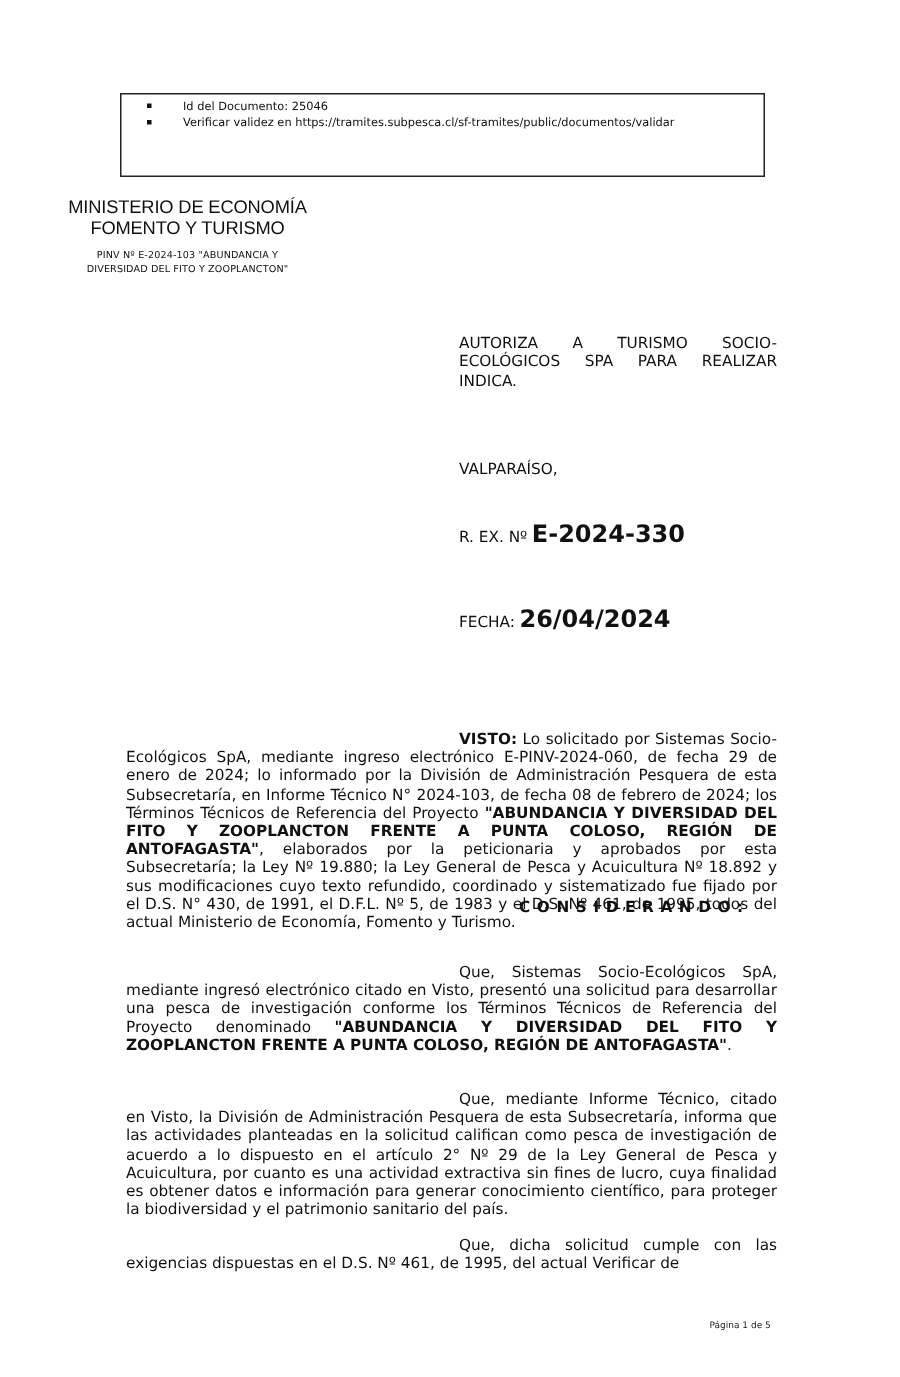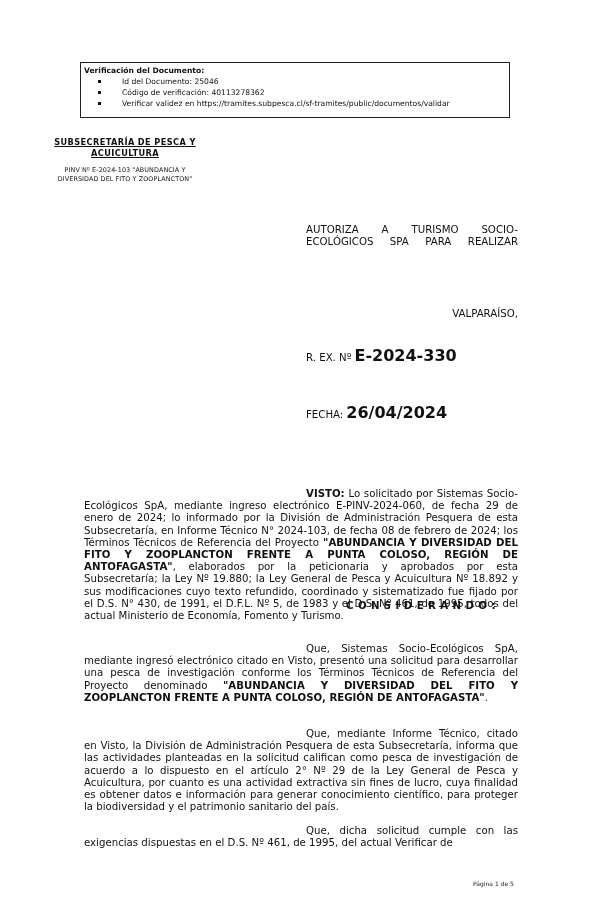--- a/index.html
+++ b/index.html
@@ -92,21 +92,20 @@
     .authorize span {
       display: block;
       text-align: justify;
       text-align-last: justify;
     }
     .authorize span.last {
       text-align-last: left;
     }
     .valpo {
       top: 308px;
-      text-align: right;
     }
     .rex {
       top: 346px;
     }
     .fecha {
       top: 403px;
     }
     .big-val {
       font-weight: bold;
       font-size: 16px;
@@ -151,42 +150,41 @@
       left: 473px;
       top: 880px;
       font-size: 6px;
       color: #222;
     }
   </style>
 </head>
 <body>
 
 <div class="verif-box">
-  <div class="verif-title">Verificación del Documento:</div>
   <ul class="verif-list">
     <li>Id del Documento: 25046</li>
-    <li>Código de verificación: 40113278362</li>
     <li>Verificar validez en https://tramites.subpesca.cl/sf-tramites/public/documentos/validar</li>
   </ul>
 </div>
 
 <div class="left-head">
-  <div class="subsec">
-    <div>SUBSECRETARÍA DE PESCA Y</div>
-    <div>ACUICULTURA</div>
+  <div class="ministry">
+    <div>MINISTERIO DE ECONOMÍA</div>
+    <div>FOMENTO Y TURISMO</div>
   </div>
   <div class="pinv">
     <div>PINV Nº E-2024-103 "ABUNDANCIA Y</div>
     <div>DIVERSIDAD DEL FITO Y ZOOPLANCTON"</div>
   </div>
 </div>
 
 <div class="right-col authorize">
   <span>AUTORIZA A TURISMO SOCIO-</span>
   <span>ECOLÓGICOS SPA PARA REALIZAR</span>
+  <span class="last">INDICA.</span>
 </div>
 
 <div class="right-col valpo">VALPARAÍSO,</div>
 
 <div class="right-col rex">
   <span>R. EX. Nº</span><span class="big-val">E-2024-330</span>
 </div>
 
 <div class="right-col fecha">
   <span>FECHA:</span><span class="big-val">26/04/2024</span>

